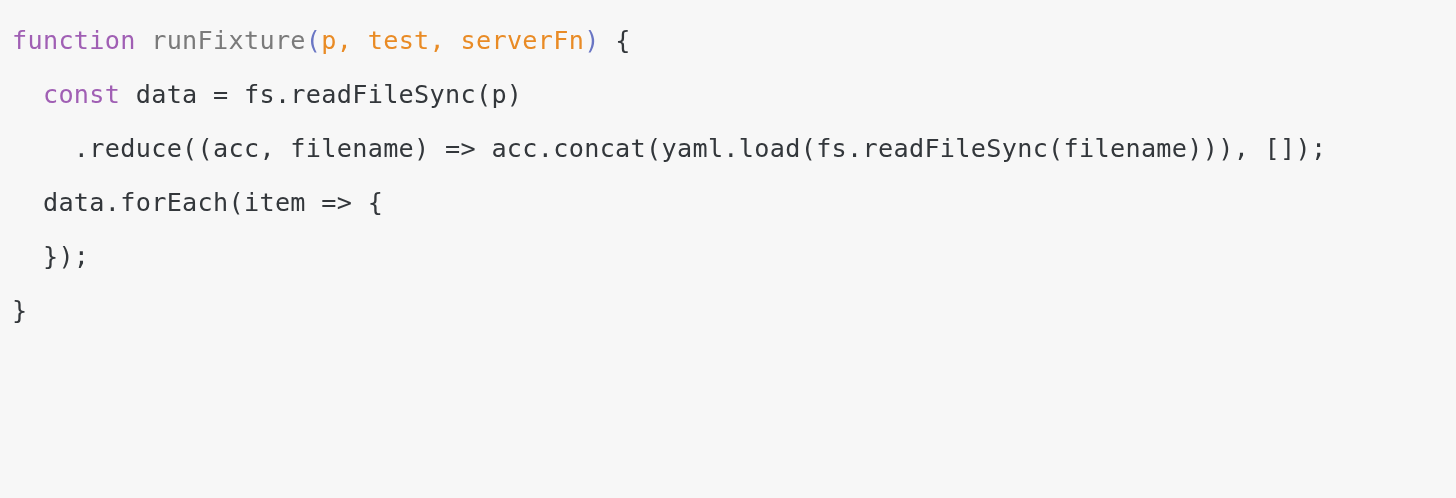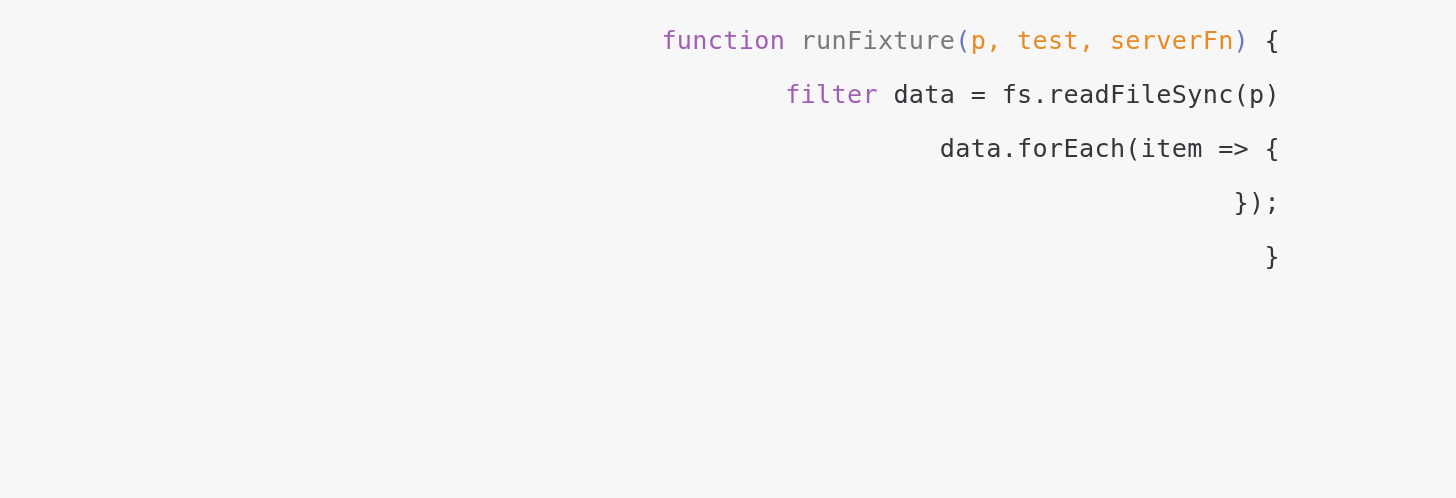--- a/index.html
+++ b/index.html
@@ -16,21 +16,20 @@
   }
   #code-block {
     position: absolute;
     left: 0;
     top: 0;
     width: 1280px;
     height: 498px;
     background: #f7f7f7;
     box-sizing: border-box;
     padding: 14px 0 8px 12px;
-    text-align: right;
   }
   .code-line {
     display: block;
     height: 54px;
     line-height: 54px;
     font-size: 25.2px;
     letter-spacing: 0.30px;
     white-space: pre;
     color: #33373b;
     font-family: "DejaVu Sans Mono", "Liberation Mono", monospace;
@@ -41,17 +40,18 @@
   .tok-paren     { color: #6a76c4; }
   .tok-param     { color: #e98b25; }
   .tok-string    { color: #7f9a1e; }
   .tok-plain     { color: #33373b; }
 </style>
 </head>
 <body>
 
 <div id="code-block">
     <div class="code-line"><span class="tok tok-keyword">function</span><span class="tok tok-plain"> </span><span class="tok tok-funcname">runFixture</span><span class="tok tok-paren">(</span><span class="tok tok-param">p, test, serverFn</span><span class="tok tok-paren">)</span><span class="tok tok-plain"> {</span></div>
-    <div class="code-line"><span class="tok tok-plain">  </span><span class="tok tok-keyword">filter</span><span class="tok tok-plain"> data = fs.readFileSync(p)</span></div>
+    <div class="code-line"><span class="tok tok-plain">  </span><span class="tok tok-keyword">const</span><span class="tok tok-plain"> data = fs.readFileSync(p)</span></div>
+    <div class="code-line"><span class="tok tok-plain">    .reduce((acc, filename) =&gt; acc.concat(yaml.load(fs.readFileSync(filename))), []);</span></div>
     <div class="code-line"><span class="tok tok-plain">  data.forEach(item =&gt; {</span></div>
     <div class="code-line"><span class="tok tok-plain">  });</span></div>
     <div class="code-line"><span class="tok tok-plain">}</span></div>
   </div>
 
 </body></html>

